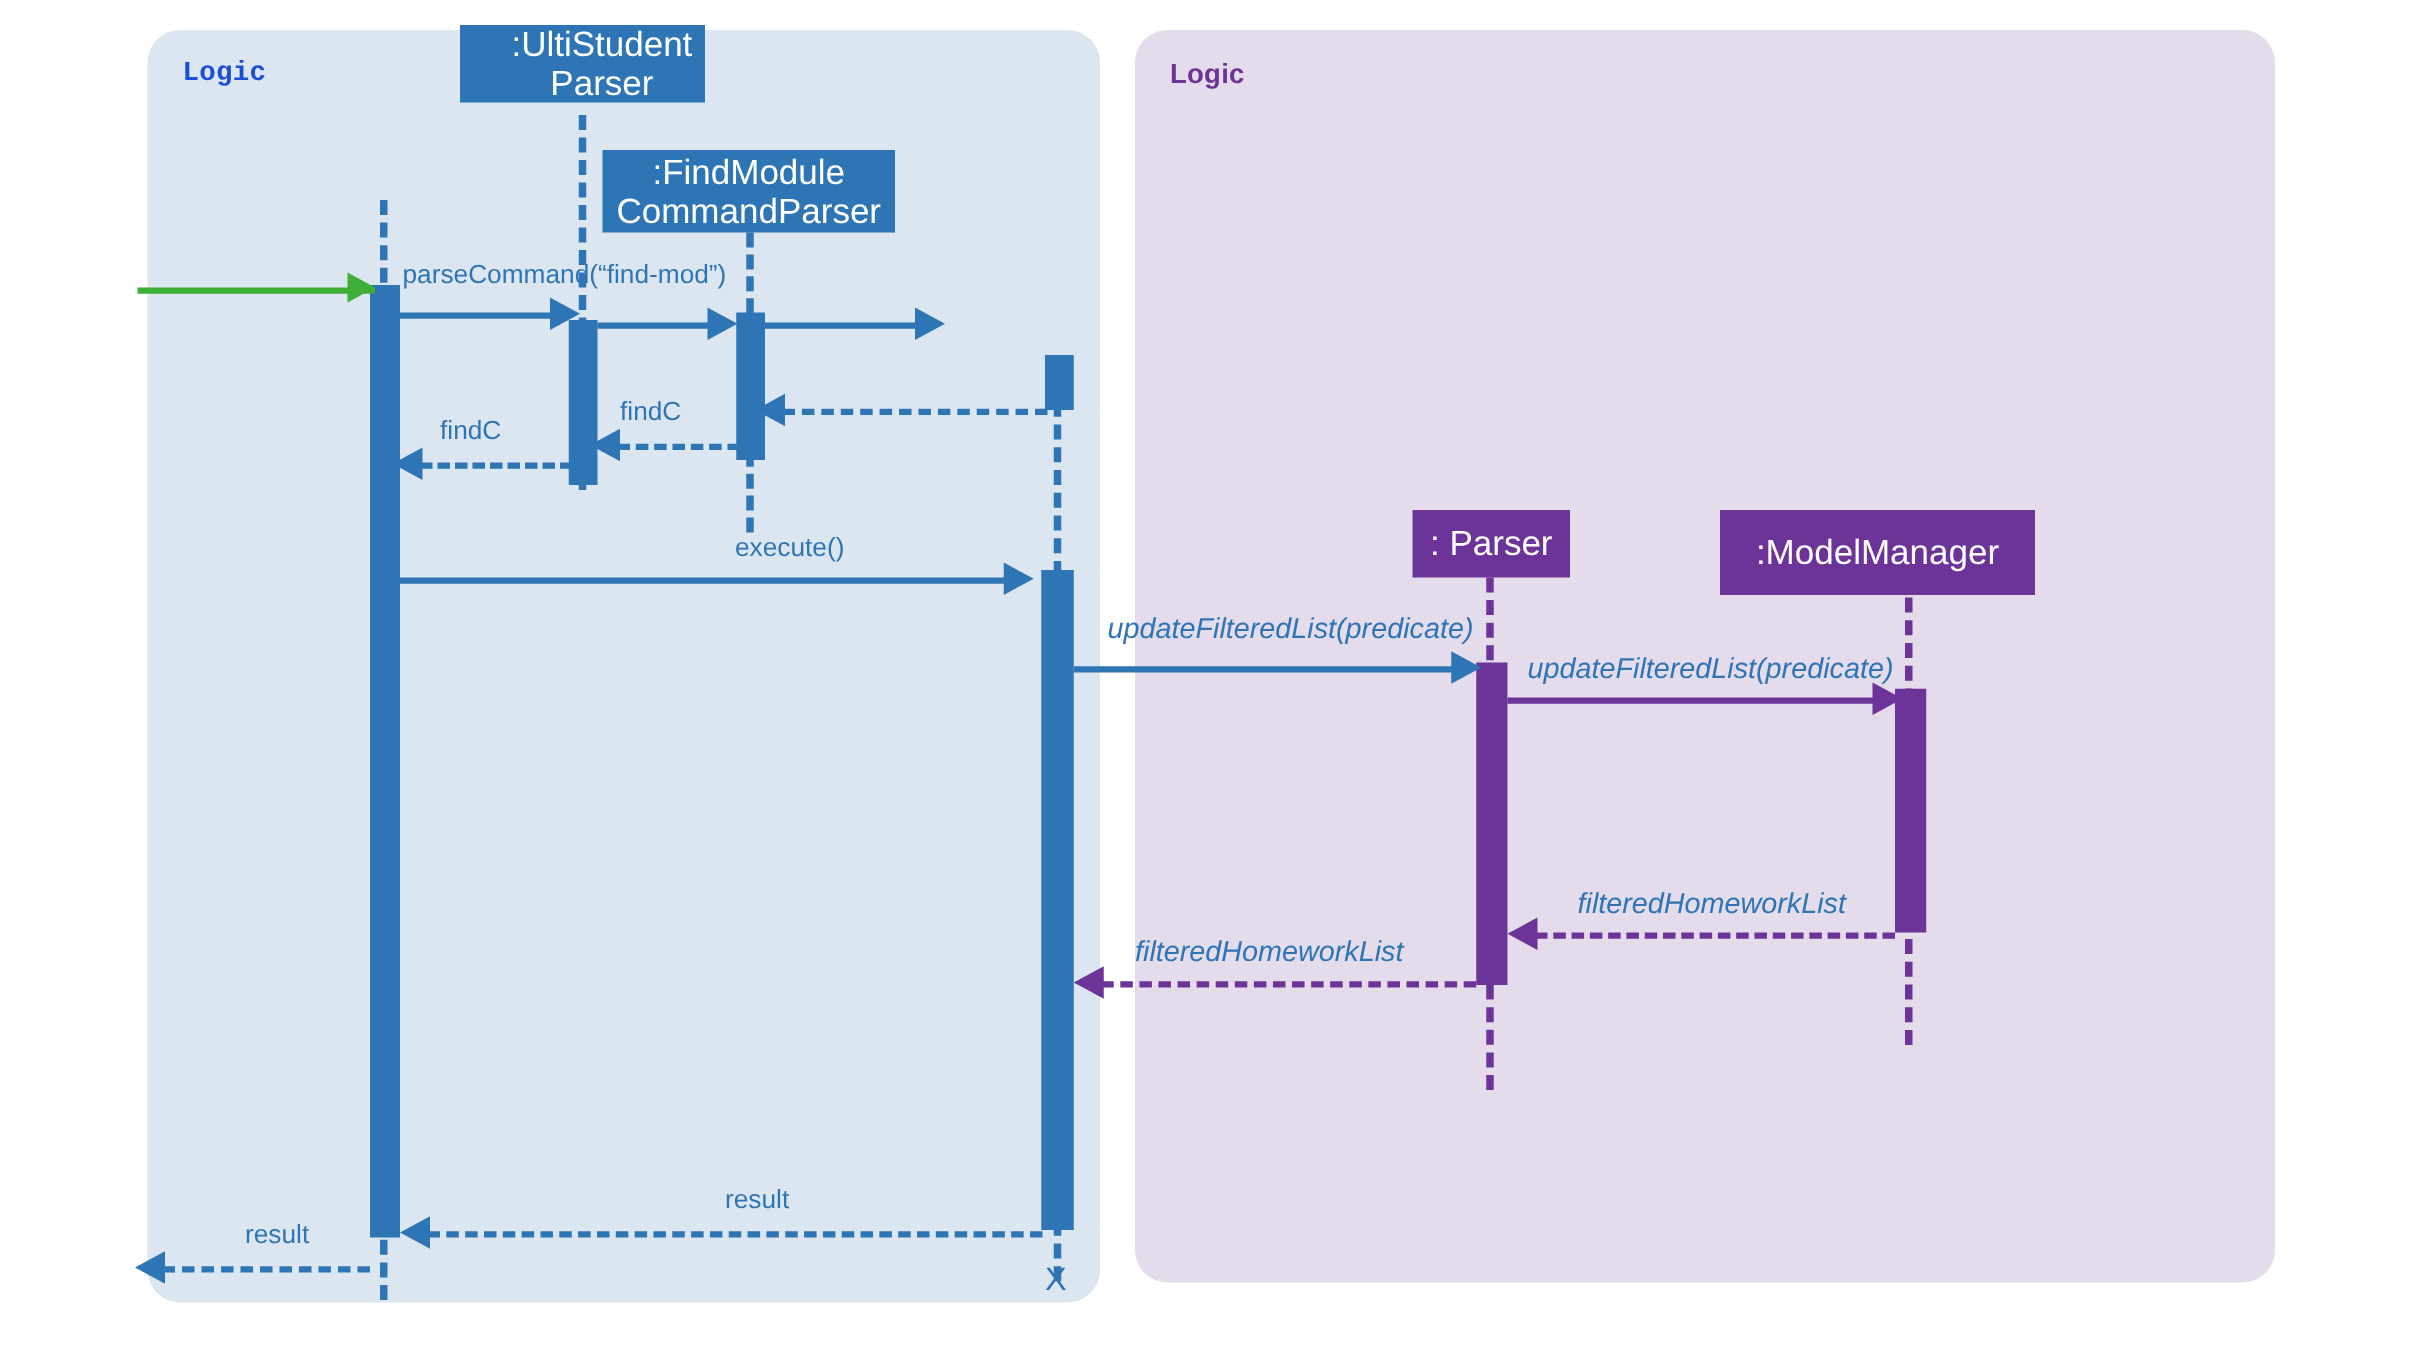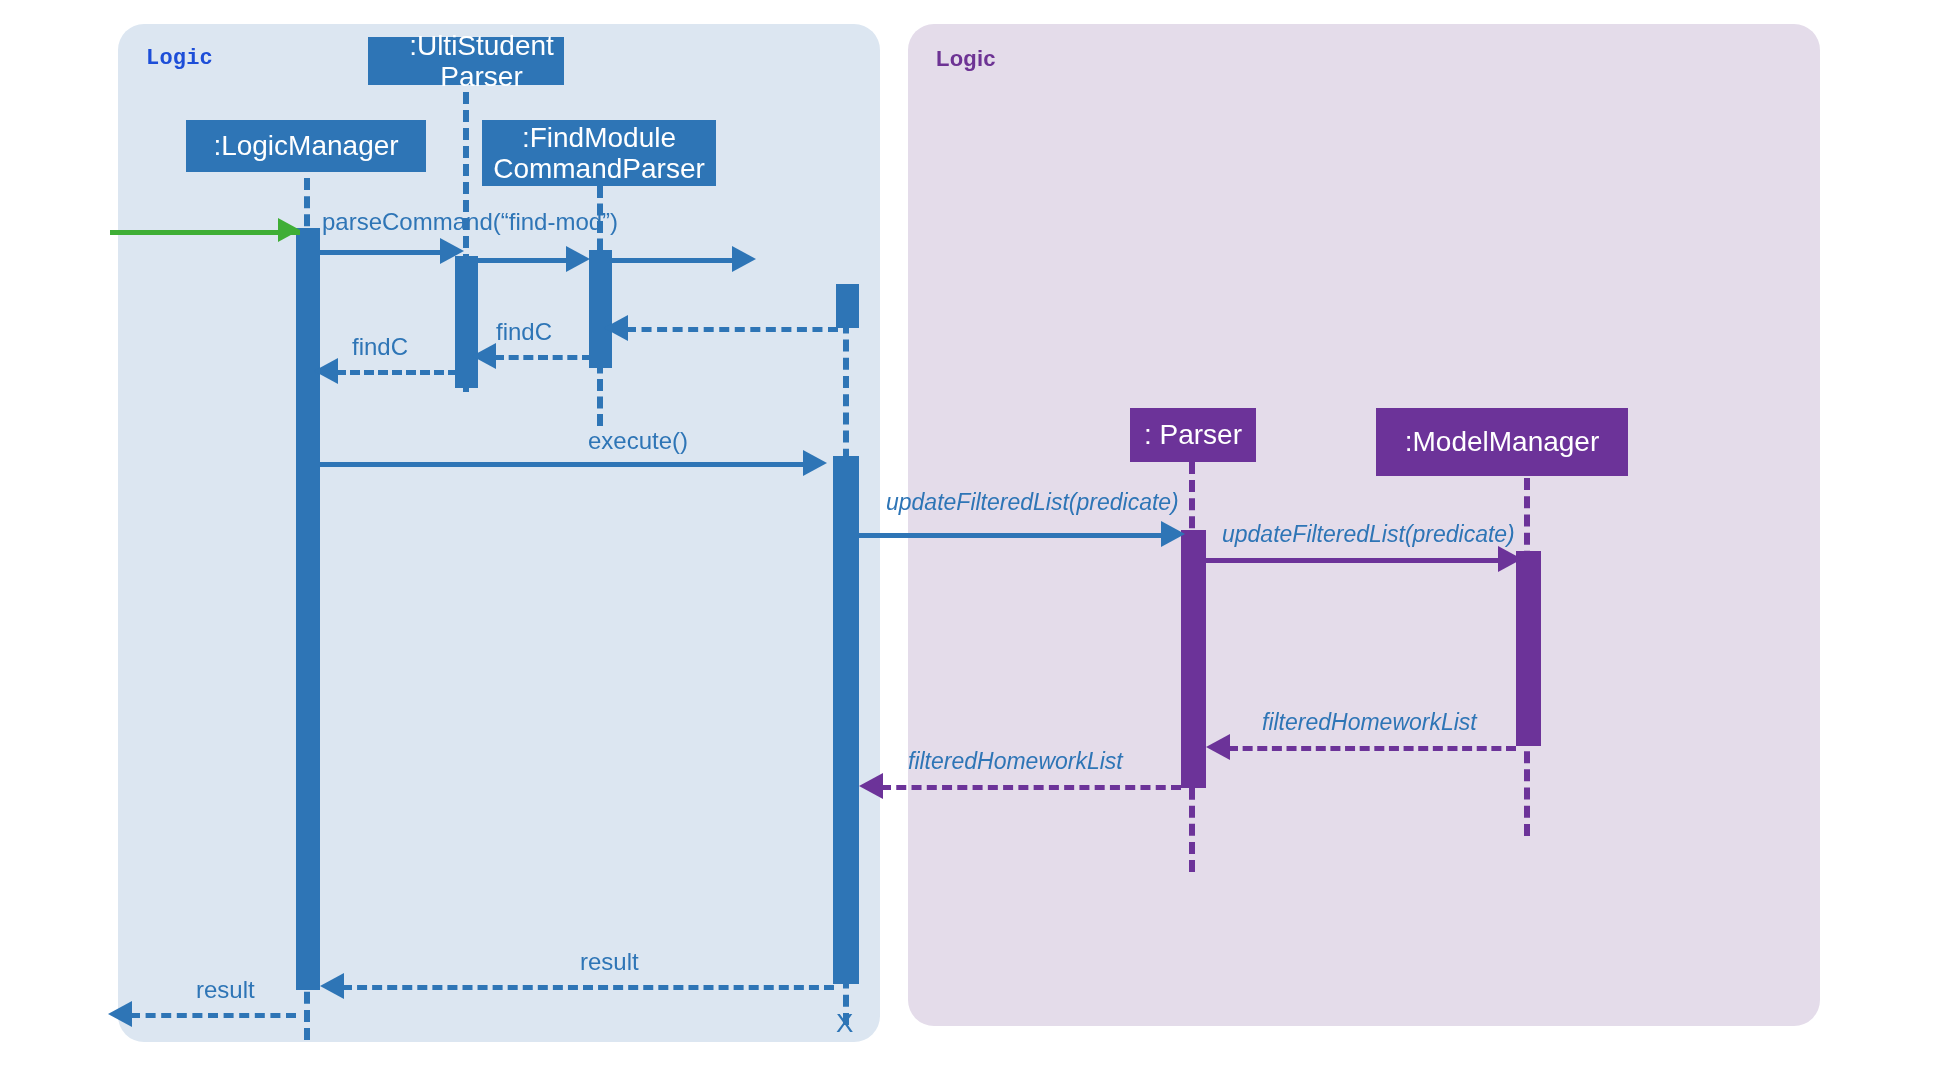--- a/index.html
+++ b/index.html
@@ -131,21 +131,21 @@
   }
   .arrow.right.green {
     border-top: 12px solid transparent;
     border-bottom: 12px solid transparent;
     border-left: 22px solid #3fae36;
   }
 
   
   .label {
     position: absolute;
-    font-size: 24px;
+    font-size: 21px;
     color: #2E75B6;
     white-space: pre-line;
     line-height: 1.18;
   }
   .label.small  { font-size: 23px; font-style: italic; }
 
   
   .destroy-x {
     position: absolute;
     font-size: 26px;
@@ -168,23 +168,22 @@
   <div class="lifeline blue" style="left:463px; top:92px; height:300px;"></div>
 
   <div class="lifeline blue" style="left:597px; top:186px; height:240px;"></div>
 
   <div class="lifeline blue" style="left:843px; top:285px; height:740px;"></div>
 
   <div class="lifeline purple" style="left:1189px; top:462px; height:410px;"></div>
 
   <div class="lifeline purple" style="left:1524px; top:478px; height:358px;"></div>
 
-  <div class="head blue" style="left:186px; top:120px; width:240px; height:52px;">:LogicManager</div>
-
-  <div class="head blue" style="left:368px; top:37px; width:196px; height:48px;padding-left:41px;">:UltiStudent
+
+  <div class="head blue" style="left:368px; top:20px; width:196px; height:62px;padding-left:41px;">:UltiStudent
 Parser</div>
 
   <div class="head blue" style="left:482px; top:120px; width:234px; height:66px;">:FindModule
 CommandParser</div>
 
 
   <div class="head purple" style="left:1130px; top:408px; width:126px; height:54px;">: Parser</div>
 
   <div class="head purple" style="left:1376px; top:408px; width:252px; height:68px;">:ModelManager</div>
 

